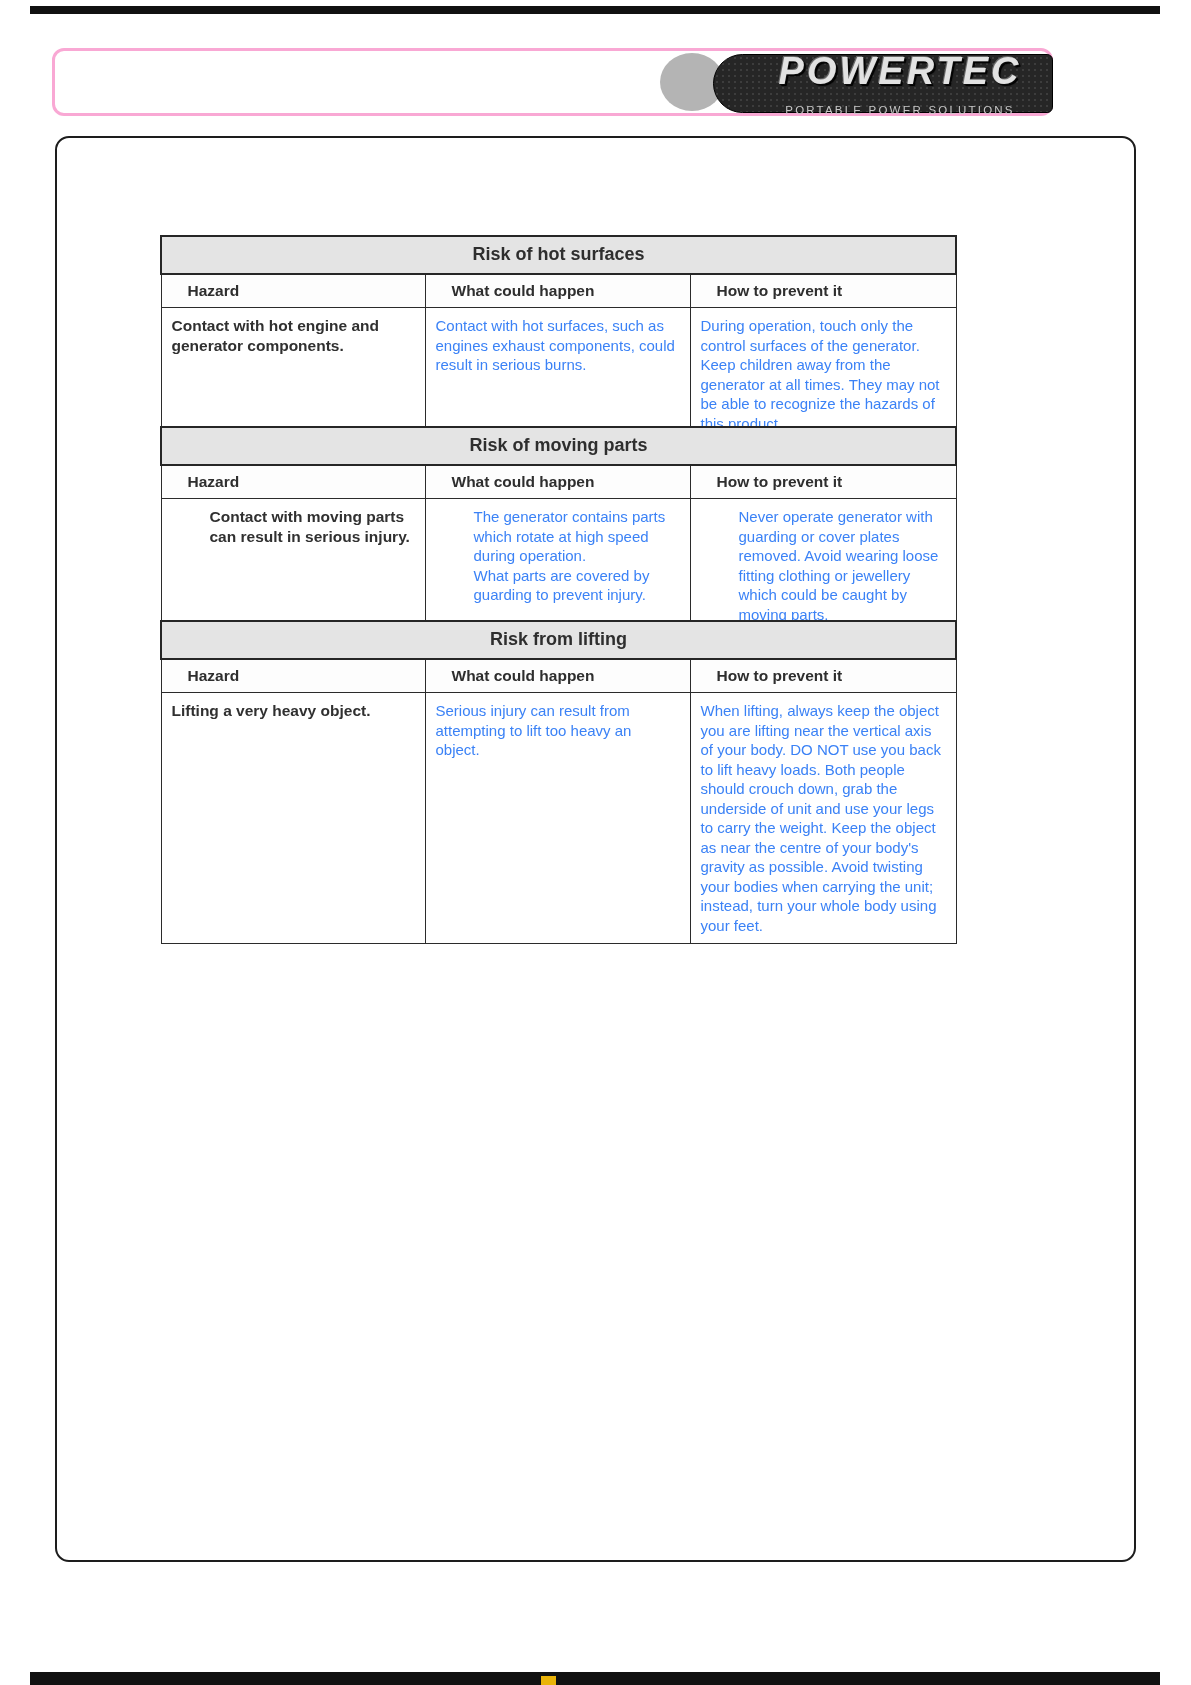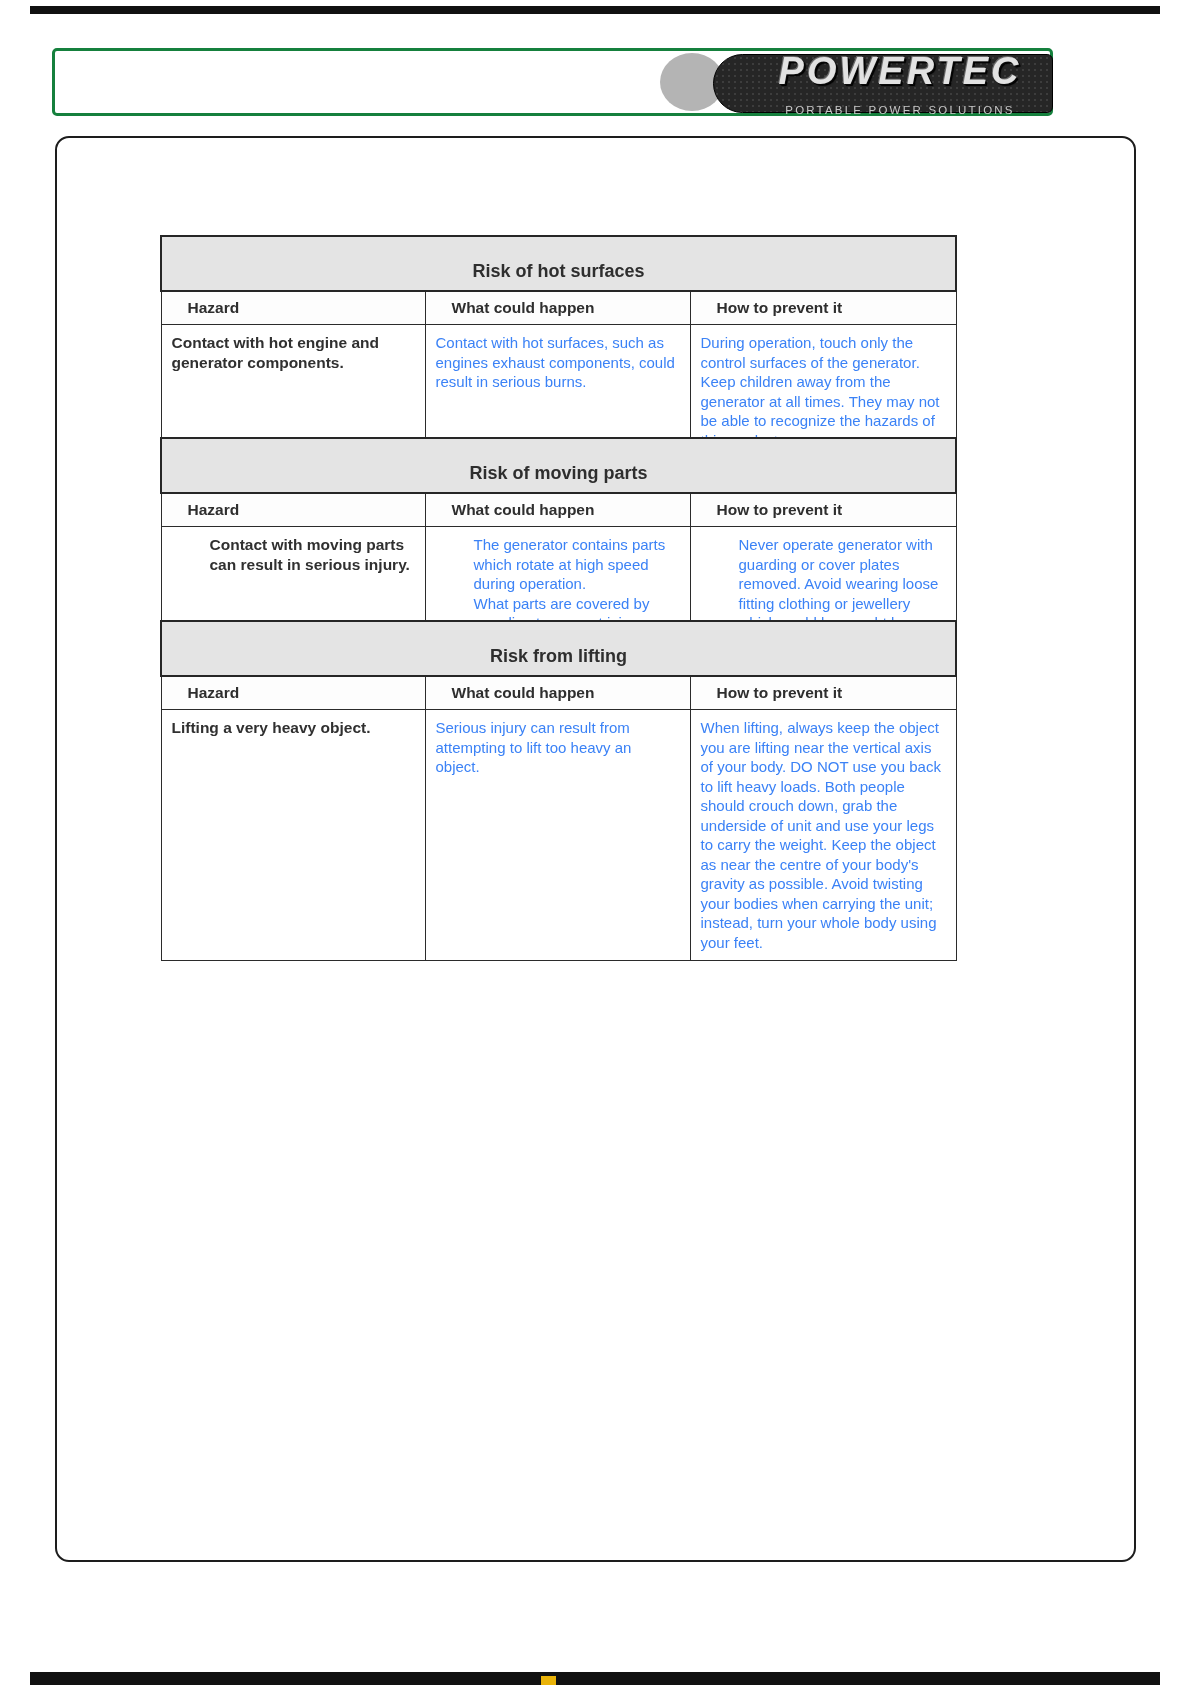--- a/index.html
+++ b/index.html
@@ -22,21 +22,21 @@
     background: #111;
   }
   .page-marker {
     position: absolute; left: 541px; top: 1676px; width: 15px; height: 9px;
     background: #eab308;
   }
 
   
   .header-box {
     position: absolute; left: 52px; top: 48px; width: 1001px; height: 68px;
-    border: 3px solid #15803d; border-radius: 5px; background: #fff;
+    border: 3px solid #f9a8d4; border-radius: 12px; background: #fff;
   }
   .logo-crescent {
     position: absolute; top: 2px; right: 326px; width: 64px; height: 58px;
     background: #b4b4b4; border-radius: 50%;
   }
   .logo-badge {
     position: absolute; top: 3px; right: -3px; width: 340px; height: 59px;
     background-color: #262626;
     background-image: radial-gradient(#3d3d3d 1px, transparent 1.4px);
     background-size: 6px 6px;
@@ -64,35 +64,35 @@
     border: 2.5px solid #1d1d1d; border-radius: 14px; background: #fff;
   }
 
   
   .risk-table {
     position: absolute; left: 160px; width: 795px;
     border-collapse: collapse; table-layout: fixed;
     background: #fff;
   }
   .risk-table.t1 { top: 235px; }
-  .risk-table.t2 { top: 437px; }
+  .risk-table.t2 { top: 426px; }
   .risk-table.t3 { top: 620px; }
   .risk-table col.c1 { width: 264px; }
   .risk-table col.c2 { width: 265px; }
   .risk-table col.c3 { width: 266px; }
   .risk-table td, .risk-table th {
     border: 1.6px solid #2b2b2b;
     vertical-align: top;
   }
   .risk-table .title-cell {
     background: #e4e4e4;
     border: 2.2px solid #262626;
     text-align: center;
     font-weight: bold; font-size: 18px; color: #2e2e2e;
-    padding: 24px 4px 8px 4px;
+    padding: 7px 4px 8px 4px;
   }
   .risk-table th.col-head {
     text-align: left; font-weight: bold; font-size: 15.5px; color: #2e2e2e;
     padding: 7px 26px;
     background: #fdfdfd;
   }
   .risk-table td.cell {
     font-size: 15px; line-height: 1.3; color: #3b82f6;
     padding: 8px 10px;
     white-space: pre-line;

